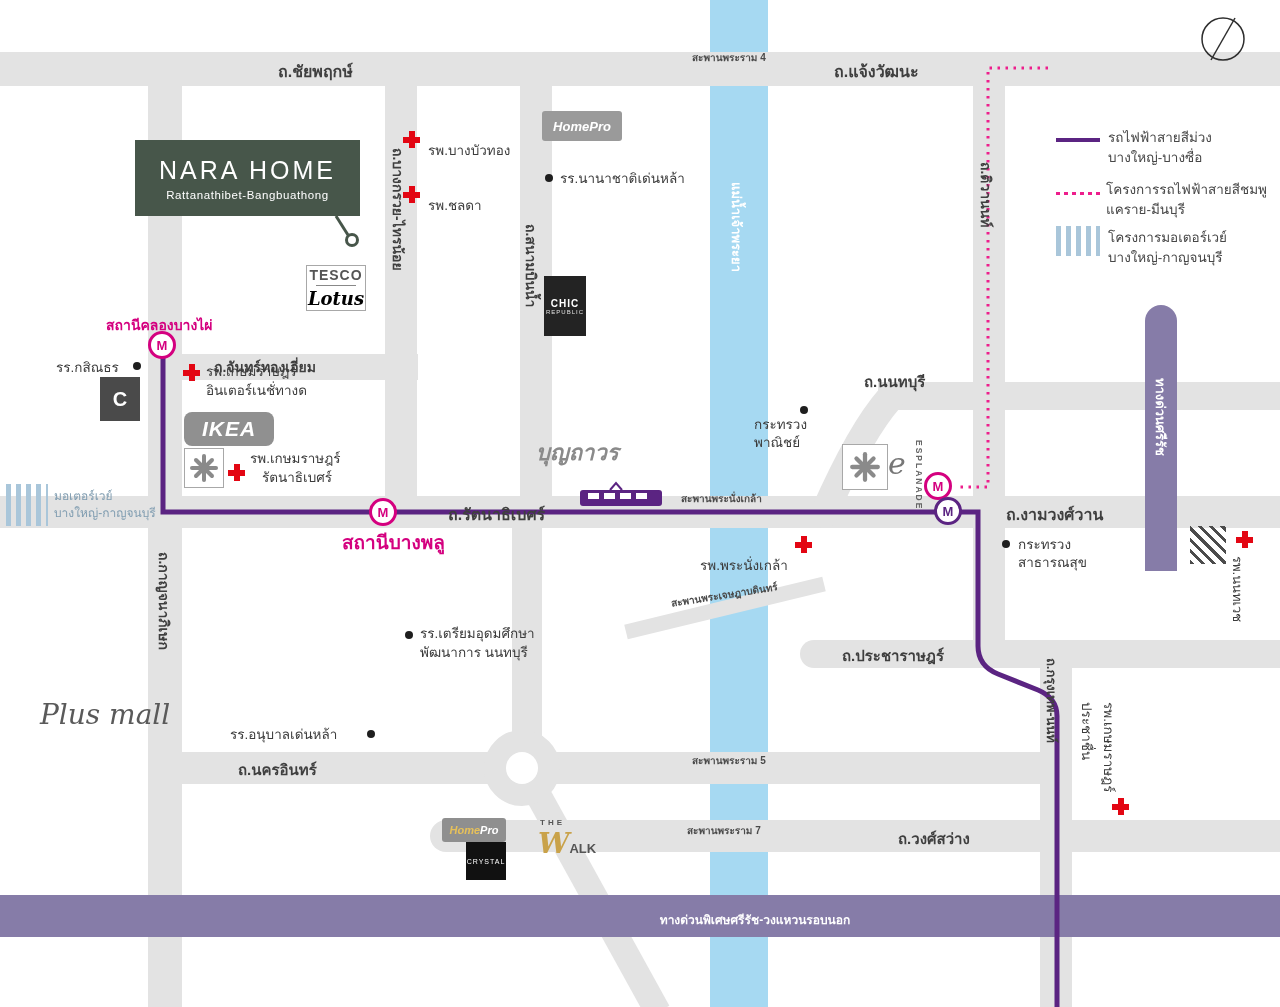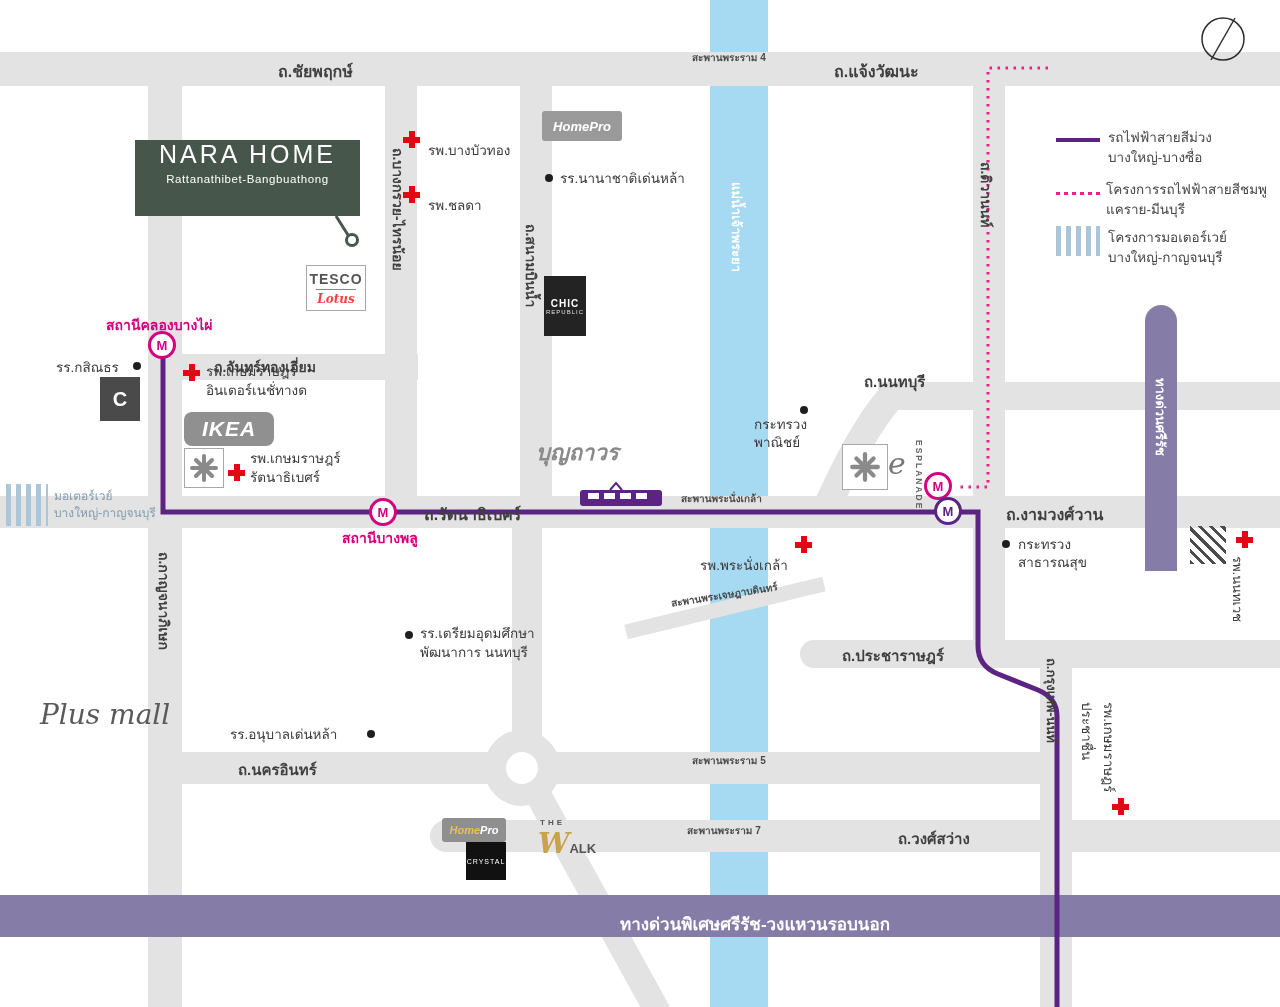--- a/index.html
+++ b/index.html
@@ -20,21 +20,21 @@
   .poi{font-size:13.5px}
   .small{font-size:12px}
   .dot{position:absolute;width:8px;height:8px;border-radius:50%;background:#1e1e1e;z-index:5}
   .cross{position:absolute;width:17px;height:17px;z-index:5}
   .cross::before{content:"";position:absolute;left:5.5px;top:0;width:6px;height:17px;background:#e30613}
   .cross::after{content:"";position:absolute;left:0;top:5.5px;width:17px;height:6px;background:#e30613}
   .mst{position:absolute;width:28px;height:28px;border-radius:50%;background:#fff;border:3px solid #d4007f;color:#d4007f;display:flex;align-items:center;justify-content:center;font-weight:bold;font-size:13px;z-index:6}
   .mst.purple{border-color:#5b2482;color:#5b2482}
   .magenta{color:#d4007f;font-weight:bold}
   .logo{position:absolute;z-index:5;display:flex;align-items:center;justify-content:center}
-  .nara{position:absolute;left:135px;top:140px;width:225px;height:76px;background:#47564a;z-index:5;display:flex;flex-direction:column;align-items:center;color:#fff}
+  .nara{position:absolute;left:135px;top:140px;width:225px;height:76px;background:#47564a;z-index:5;display:flex;flex-direction:column;align-items:center;justify-content:center;color:#fff}
   .nara .nm{font-size:25px;letter-spacing:3px;font-weight:500}
   .nara .sub{font-size:11.5px;letter-spacing:.6px;margin-top:4px}
   .pin{position:absolute;left:345px;top:233px;width:14px;height:14px;border:3px solid #47564a;border-radius:50%;background:#fff;z-index:5}
   .whitebox{background:#fff;border:1px solid #a8a8a8}
   .legend-txt{font-size:13.5px;color:#474747}
 </style>
 </head>
 <body>
 
 <div class="map">
@@ -97,21 +97,21 @@
   <div class="lbl legend-txt" style="left:1108px;top:146px">บางใหญ่-บางซื่อ</div>
   <div class="lbl" style="left:1056px;top:192px;width:44px;height:3px;background:repeating-linear-gradient(90deg,#ed1e8c 0 4px,rgba(0,0,0,0) 4px 8px)"></div>
   <div class="lbl legend-txt" style="left:1106px;top:178px">โครงการรถไฟฟ้าสายสีชมพู</div>
   <div class="lbl legend-txt" style="left:1106px;top:198px">แคราย-มีนบุรี</div>
   <div class="hatch-blue" style="left:1056px;top:226px;width:44px;height:30px"></div>
   <div class="lbl legend-txt" style="left:1108px;top:226px">โครงการมอเตอร์เวย์</div>
   <div class="lbl legend-txt" style="left:1108px;top:246px">บางใหญ่-กาญจนบุรี</div>
 
   <div class="lbl rlabel big" style="left:278px;top:59px">ถ.ชัยพฤกษ์</div>
   <div class="lbl rlabel big" style="left:834px;top:59px">ถ.แจ้งวัฒนะ</div>
-  <div class="lbl rlabel big" style="left:424px;top:502px">ถ.รัตนาธิเบศร์</div>
+  <div class="lbl rlabel big" style="left:448px;top:502px">ถ.รัตนาธิเบศร์</div>
   <div class="lbl rlabel big" style="left:1006px;top:502px">ถ.งามวงศ์วาน</div>
   <div class="lbl rlabel" style="left:214px;top:356px;font-size:14px">ถ.จันทร์ทองเอี่ยม</div>
   <div class="lbl rlabel" style="left:864px;top:370px">ถ.นนทบุรี</div>
   <div class="lbl rlabel" style="left:842px;top:644px">ถ.ประชาราษฎร์</div>
   <div class="lbl rlabel" style="left:238px;top:758px">ถ.นครอินทร์</div>
   <div class="lbl rlabel" style="left:898px;top:827px">ถ.วงศ์สว่าง</div>
 
   <div class="lbl rlabel vlabel" style="left:409px;top:148px;font-size:14px">ถ.บางกรวย-ไทรน้อย</div>
   <div class="lbl rlabel vlabel" style="left:542px;top:224px;font-size:14px">ถ.สนามบินน้ำ</div>
   <div class="lbl rlabel vlabel" style="left:997px;top:162px;font-size:14px">ถ.ติวานนท์</div>
@@ -119,50 +119,50 @@
   <div class="lbl rlabel vlabel" style="left:1062px;top:658px;font-size:13px">ถ.กรุงเทพ-นนท์</div>
 
   <div class="lbl blabel" style="left:692px;top:50px">สะพานพระราม 4</div>
   <div class="lbl blabel" style="left:681px;top:491px">สะพานพระนั่งเกล้า</div>
   <div class="lbl blabel" style="left:670px;top:596px;transform:rotate(-9deg);transform-origin:0 0">สะพานพระเจษฎาบดินทร์</div>
   <div class="lbl blabel" style="left:692px;top:753px">สะพานพระราม 5</div>
   <div class="lbl blabel" style="left:687px;top:823px">สะพานพระราม 7</div>
 
   <div class="lbl vlabel" style="left:747px;top:182px;color:#fff;font-weight:bold;font-size:13px">แม่น้ำเจ้าพระยา</div>
 
-  <div class="lbl" style="left:230px;top:910px;width:1050px;text-align:center;color:#fff;font-weight:bold;font-size:17px">ทางด่วนพิเศษศรีรัช-วงแหวนรอบนอก</div>
+  <div class="lbl" style="left:230px;top:910px;width:1050px;text-align:center;color:#fff;font-weight:bold;font-size:12px">ทางด่วนพิเศษศรีรัช-วงแหวนรอบนอก</div>
   <div class="lbl vlabel" style="left:1171px;top:378px;color:#fff;font-weight:bold;font-size:13px">ทางด่วนศรีรัช</div>
   <div class="lbl small" style="left:54px;top:486px;color:#7f9cb0">มอเตอร์เวย์</div>
   <div class="lbl small" style="left:54px;top:503px;color:#7f9cb0">บางใหญ่-กาญจนบุรี</div>
 
   <div class="lbl magenta" style="left:106px;top:314px;font-size:14px">สถานีคลองบางไผ่</div>
   <div class="mst" style="left:148px;top:331px">
       <span>M</span>
     </div>
-  <div class="lbl magenta" style="left:342px;top:527px;font-size:14px">สถานีบางพลู</div>
+  <div class="lbl magenta" style="left:342px;top:527px;font-size:19px">สถานีบางพลู</div>
   <div class="mst" style="left:369px;top:498px">
       <span>M</span>
     </div>
   <div class="mst" style="left:924px;top:472px">
       <span>M</span>
     </div>
   <div class="mst purple" style="left:934px;top:497px">
       <span>M</span>
     </div>
 
   <div class="cross" style="left:403px;top:131px"></div>
   <div class="lbl poi" style="left:428px;top:139px">รพ.บางบัวทอง</div>
   <div class="cross" style="left:403px;top:186px"></div>
   <div class="lbl poi" style="left:428px;top:194px">รพ.ชลดา</div>
   <div class="cross" style="left:183px;top:364px"></div>
   <div class="lbl poi" style="left:206px;top:360px">รพ.เกษมราษฎร์</div>
   <div class="lbl poi" style="left:206px;top:379px">อินเตอร์เนชั่ทางด</div>
   <div class="cross" style="left:228px;top:464px"></div>
   <div class="lbl poi" style="left:250px;top:447px">รพ.เกษมราษฎร์</div>
-  <div class="lbl poi" style="left:250px;top:466px">รัตนาธิเบศร์</div>
+  <div class="lbl poi" style="left:262px;top:466px">รัตนาธิเบศร์</div>
   <div class="cross" style="left:795px;top:536px"></div>
   <div class="lbl poi" style="left:700px;top:554px">รพ.พระนั่งเกล้า</div>
   <div class="lbl poi vlabel" style="left:1120px;top:702px">
     <div>รพ.เกษมราษฎร์</div>
     <div>ประชาชื่น</div>
   </div>
   <div class="cross" style="left:1112px;top:798px"></div>
   <div class="hatch-dark" style="left:1190px;top:526px;width:36px;height:38px"></div>
   <div class="cross" style="left:1236px;top:531px"></div>
   <div class="lbl poi vlabel" style="left:1248px;top:556px;font-size:13px">รพ.นนทเวช</div>
@@ -185,21 +185,21 @@
   <div class="dot" style="left:1002px;top:540px"></div>
   <div class="lbl poi" style="left:1018px;top:533px">กระทรวง</div>
   <div class="lbl poi" style="left:1018px;top:551px">สาธารณสุข</div>
 
   <div class="logo" style="left:542px;top:111px;width:80px;height:30px;background:#9a9a9a;border-radius:3px;color:#fff;font-weight:bold;font-style:italic;font-size:13px">
       <span>HomePro</span>
     </div>
   <div class="logo whitebox" style="left:306px;top:265px;width:60px;height:46px;flex-direction:column">
     <span style="font-size:14px;font-weight:bold;letter-spacing:1px;color:#555">TESCO</span>
     <span style="width:70%;border-top:1px solid #888;margin:2px 0"></span>
-    <span style="font-family:'DejaVu Serif',serif;font-style:italic;font-weight:bold;font-size:12px;color:#ef4444">Lotus</span>
+    <span style="font-family:'DejaVu Serif',serif;font-style:italic;font-weight:bold;font-size:18px;color:#000000">Lotus</span>
   </div>
   <div class="logo" style="left:544px;top:276px;width:42px;height:60px;background:#232323;flex-direction:column;color:#fff">
     <span style="font-size:10px;font-weight:bold;letter-spacing:1px">CHIC</span>
     <span style="font-size:6px;letter-spacing:1px;opacity:.85">REPUBLIC</span>
   </div>
   <div class="logo" style="left:184px;top:412px;width:90px;height:34px;background:#909090;border-radius:8px;color:#fff;font-weight:bold;font-style:italic;font-size:21px;letter-spacing:1px">
       <span>IKEA</span>
     </div>
   <div class="lbl" style="left:536px;top:435px;font-size:22px;font-weight:bold;font-style:italic;color:#8a8a8a">บุญถาวร</div>
   <div class="logo whitebox" style="left:184px;top:448px;width:40px;height:40px">

